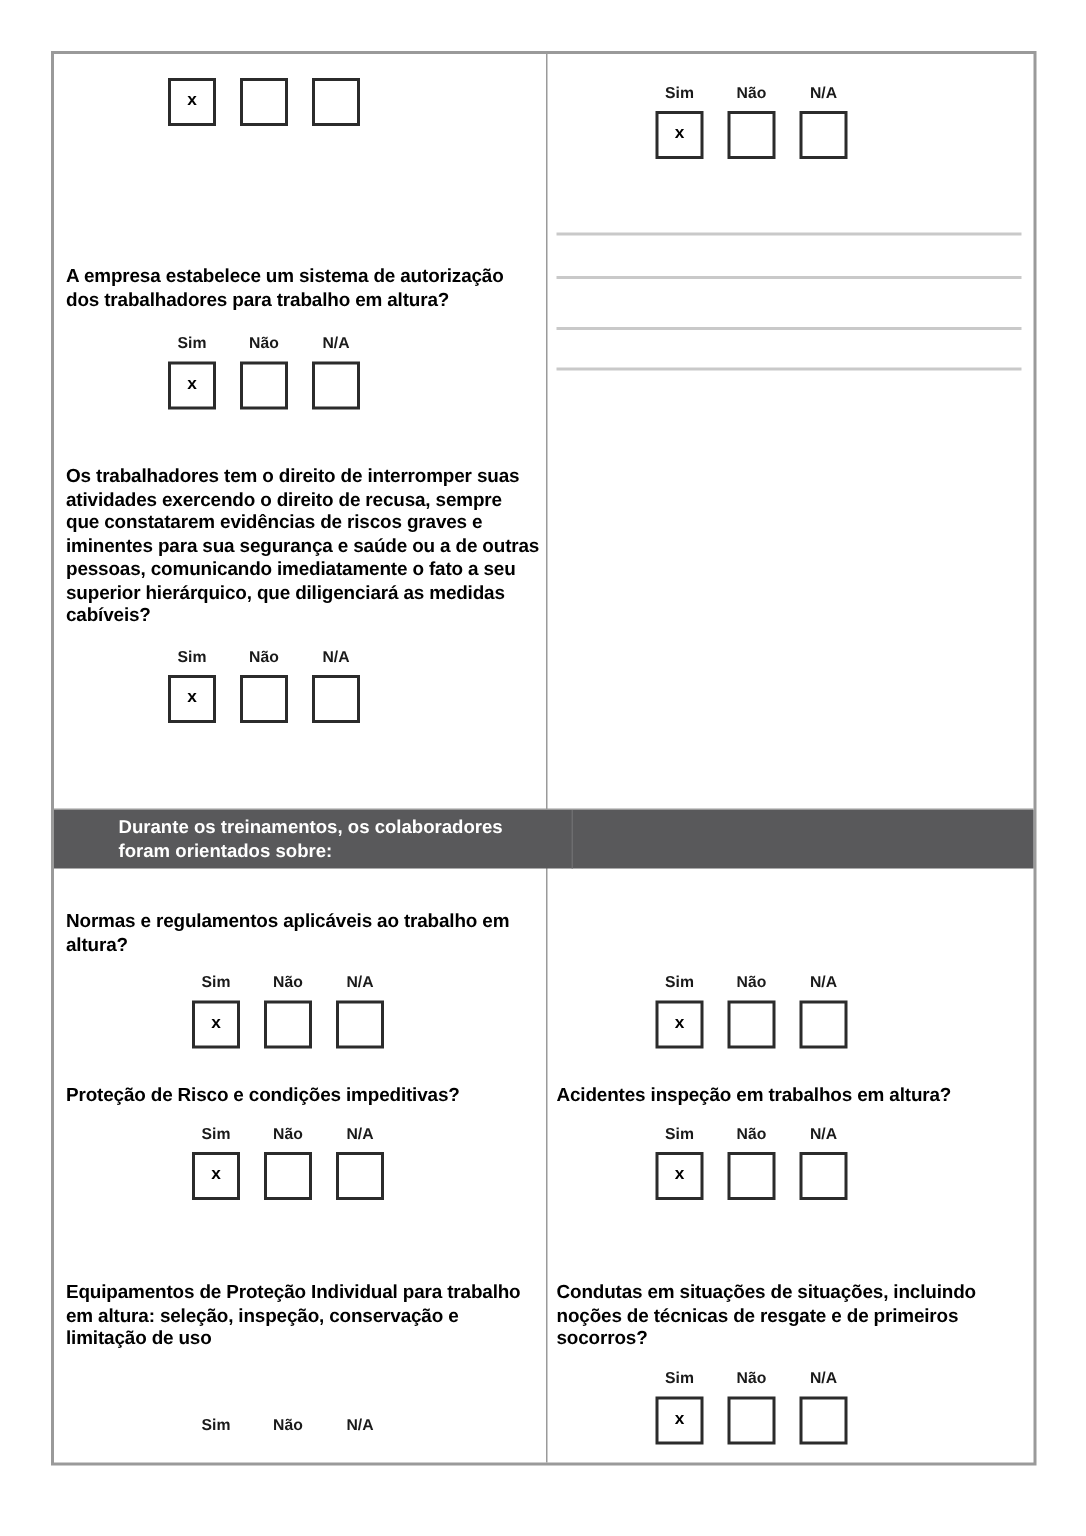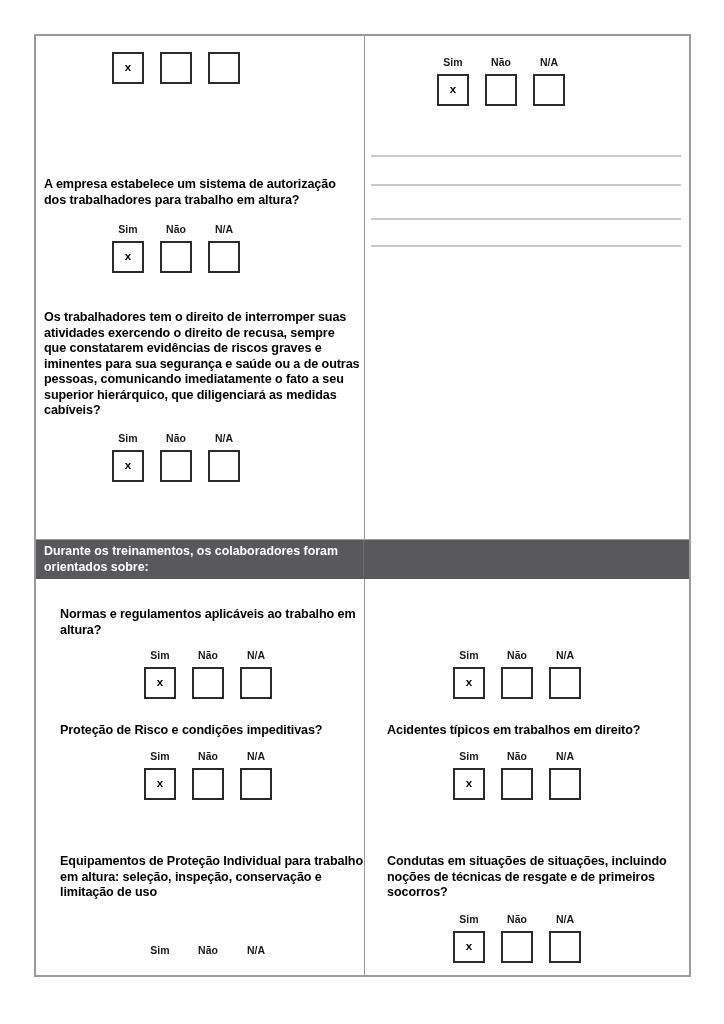--- a/index.html
+++ b/index.html
@@ -117,20 +117,21 @@
   }
 
   
   .band {
     position: absolute;
     left: 0;
     right: 0;
     height: 39px;
     background: #59595b;
     display: flex;
+    padding-left: 35px;
   }
   .band .band-left {
     width: 329px;
     box-sizing: border-box;
     padding: 4px 8px 0 8px;
   }
   .band .band-right {
     width: 328px;
     box-sizing: border-box;
     border-left: 1px solid #6d6d6f;
@@ -238,21 +239,21 @@
 
   <div class="hrule" style="top:503px;"></div>
 
   <div class="band" style="top:504px;">
     <div class="band-left">
       <p class="band-title">Durante os treinamentos, os colaboradores foram orientados sobre:</p>
     </div>
     <div class="band-right"></div>
   </div>
 
-  <div class="section" style="position:absolute; left:16px; top:543px; height:396px;justify-content:space-between;">
+  <div class="section" style="position:absolute; left:0; top:543px; height:396px;justify-content:space-between;">
 
     <div class="col col-left">
 
       <p class="q-text" style="position:absolute; left:8px; top:28px; width:316px;">Normas e regulamentos aplicáveis ao trabalho em altura?</p>
 
       <div class="cb-group" style="position:absolute; left:92px; top:70px;">
         <div class="cb-item">
           <span class="cb-label">Sim</span>
           <div class="cb-box">x</div>
         </div>
@@ -310,21 +311,21 @@
         <div class="cb-item">
           <span class="cb-label">Não</span>
           <div class="cb-box empty">x</div>
         </div>
         <div class="cb-item">
           <span class="cb-label">N/A</span>
           <div class="cb-box empty">x</div>
         </div>
       </div>
 
-      <p class="q-text" style="position:absolute; left:8px; top:144px; width:316px;">Acidentes típicos em trabalhos em direito?</p>
+      <p class="q-text" style="position:absolute; left:8px; top:144px; width:316px;">Acidentes inspeção em trabalhos em altura?</p>
 
       <div class="cb-group" style="position:absolute; left:74px; top:171px;">
         <div class="cb-item">
           <span class="cb-label">Sim</span>
           <div class="cb-box">x</div>
         </div>
         <div class="cb-item">
           <span class="cb-label">Não</span>
           <div class="cb-box empty">x</div>
         </div>

